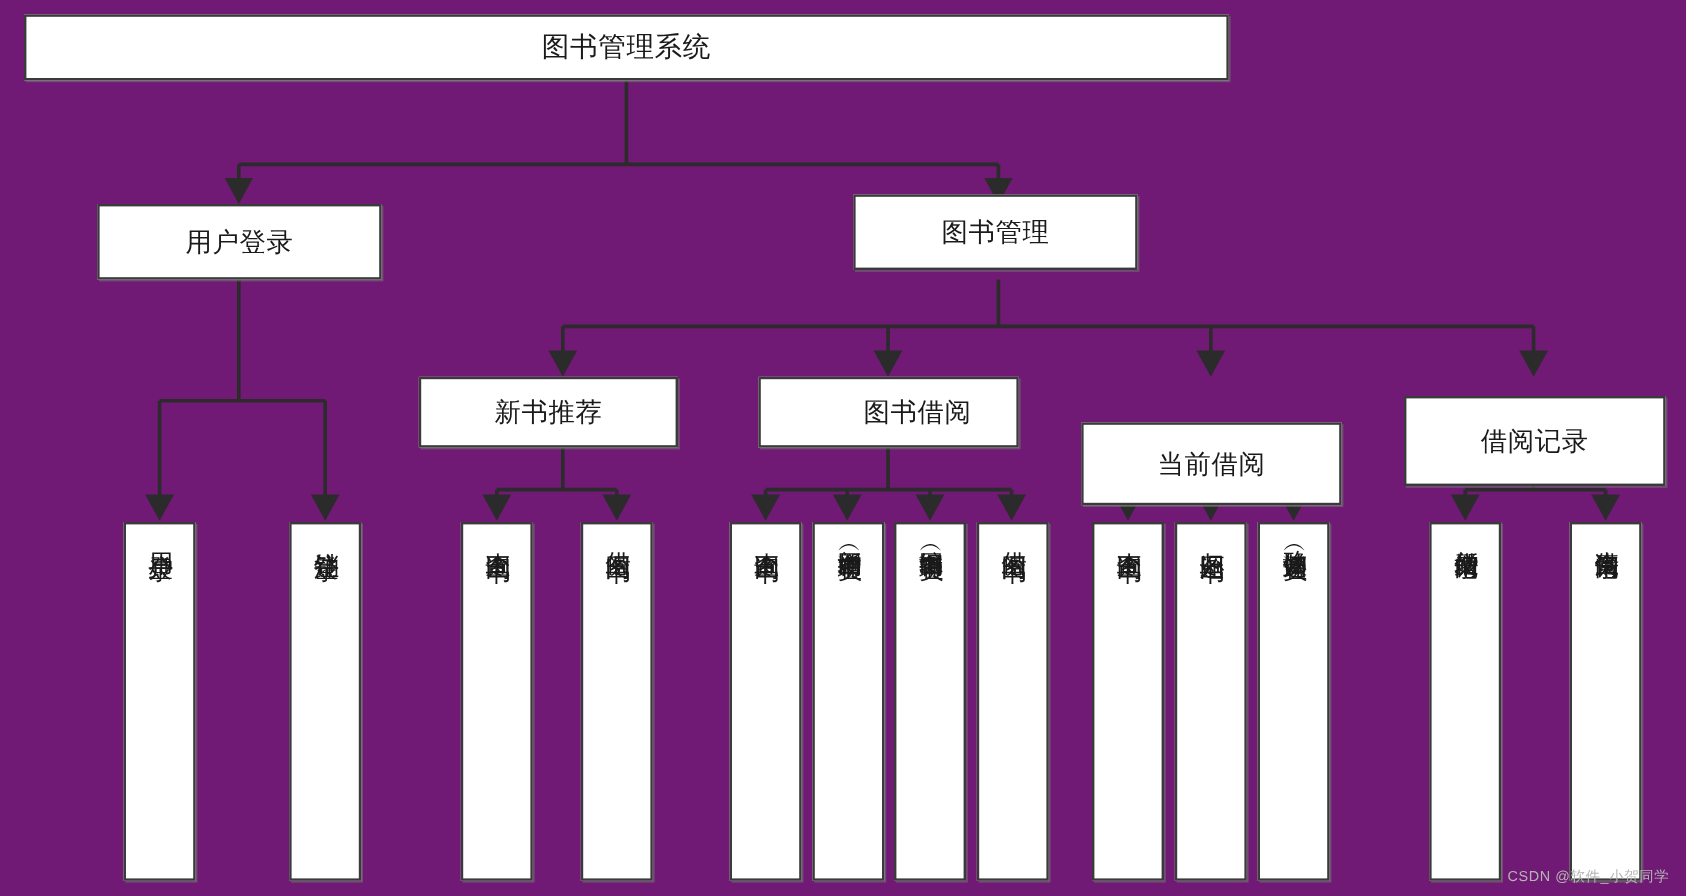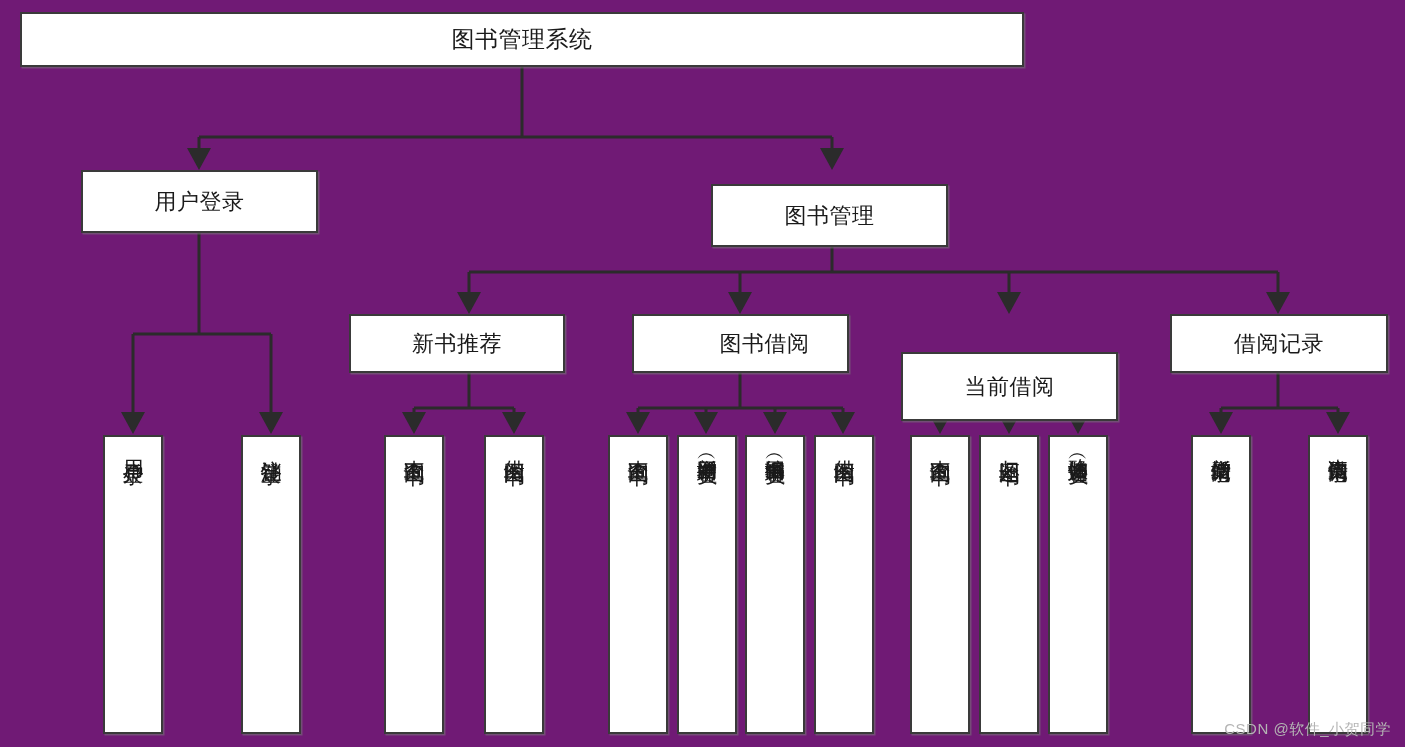--- a/index.html
+++ b/index.html
@@ -65,21 +65,21 @@
     max-height: 100%;
   }
   .node.v.tall-text .node-label {
     font-size: 20px;
     letter-spacing: 1px;
   }
   #watermark {
     position: absolute;
     right: 14px;
     bottom: 8px;
-    font-size: 15px;
+    font-size: 12px;
     color: #b4b4b4;
     white-space: nowrap;
     letter-spacing: 0.5px;
   }
 </style>
 </head>
 <body>
 
 <div id="diagram-canvas">
 
@@ -133,34 +133,34 @@
     </g>
   </svg>
 
   <div class="node h root" style="left:20px; top:12px; width:1004px; height:55px;">
     <span class="node-label">图书管理系统</span>
   </div>
 
   <div class="node h" style="left:81px; top:170px; width:237px; height:63px;">
     <span class="node-label">用户登录</span>
   </div>
-  <div class="node h" style="left:711px; top:184px; width:237px; height:63px;">
+  <div class="node h" style="left:711px; top:162px; width:237px; height:63px;">
     <span class="node-label">图书管理</span>
   </div>
 
   <div class="node h" style="left:349px; top:314px; width:216px; height:59px;">
     <span class="node-label">新书推荐</span>
   </div>
   <div class="node h" style="left:632px; top:314px; width:217px; height:59px;padding-left:48px;">
     <span class="node-label">图书借阅</span>
   </div>
   <div class="node h" style="left:901px; top:314px; width:217px; height:69px;margin-top:38px;">
     <span class="node-label">当前借阅</span>
   </div>
-  <div class="node h" style="left:1170px; top:314px; width:218px; height:59px;">
+  <div class="node h" style="left:1170px; top:330px; width:218px; height:75px;">
     <span class="node-label">借阅记录</span>
   </div>
 
   <div class="node v" style="left:103px; top:435px; width:60px; height:299px;">
     <span class="node-label">用户登录</span>
   </div>
   <div class="node v" style="left:241px; top:435px; width:60px; height:299px;">
     <span class="node-label">注销登录</span>
   </div>
 

